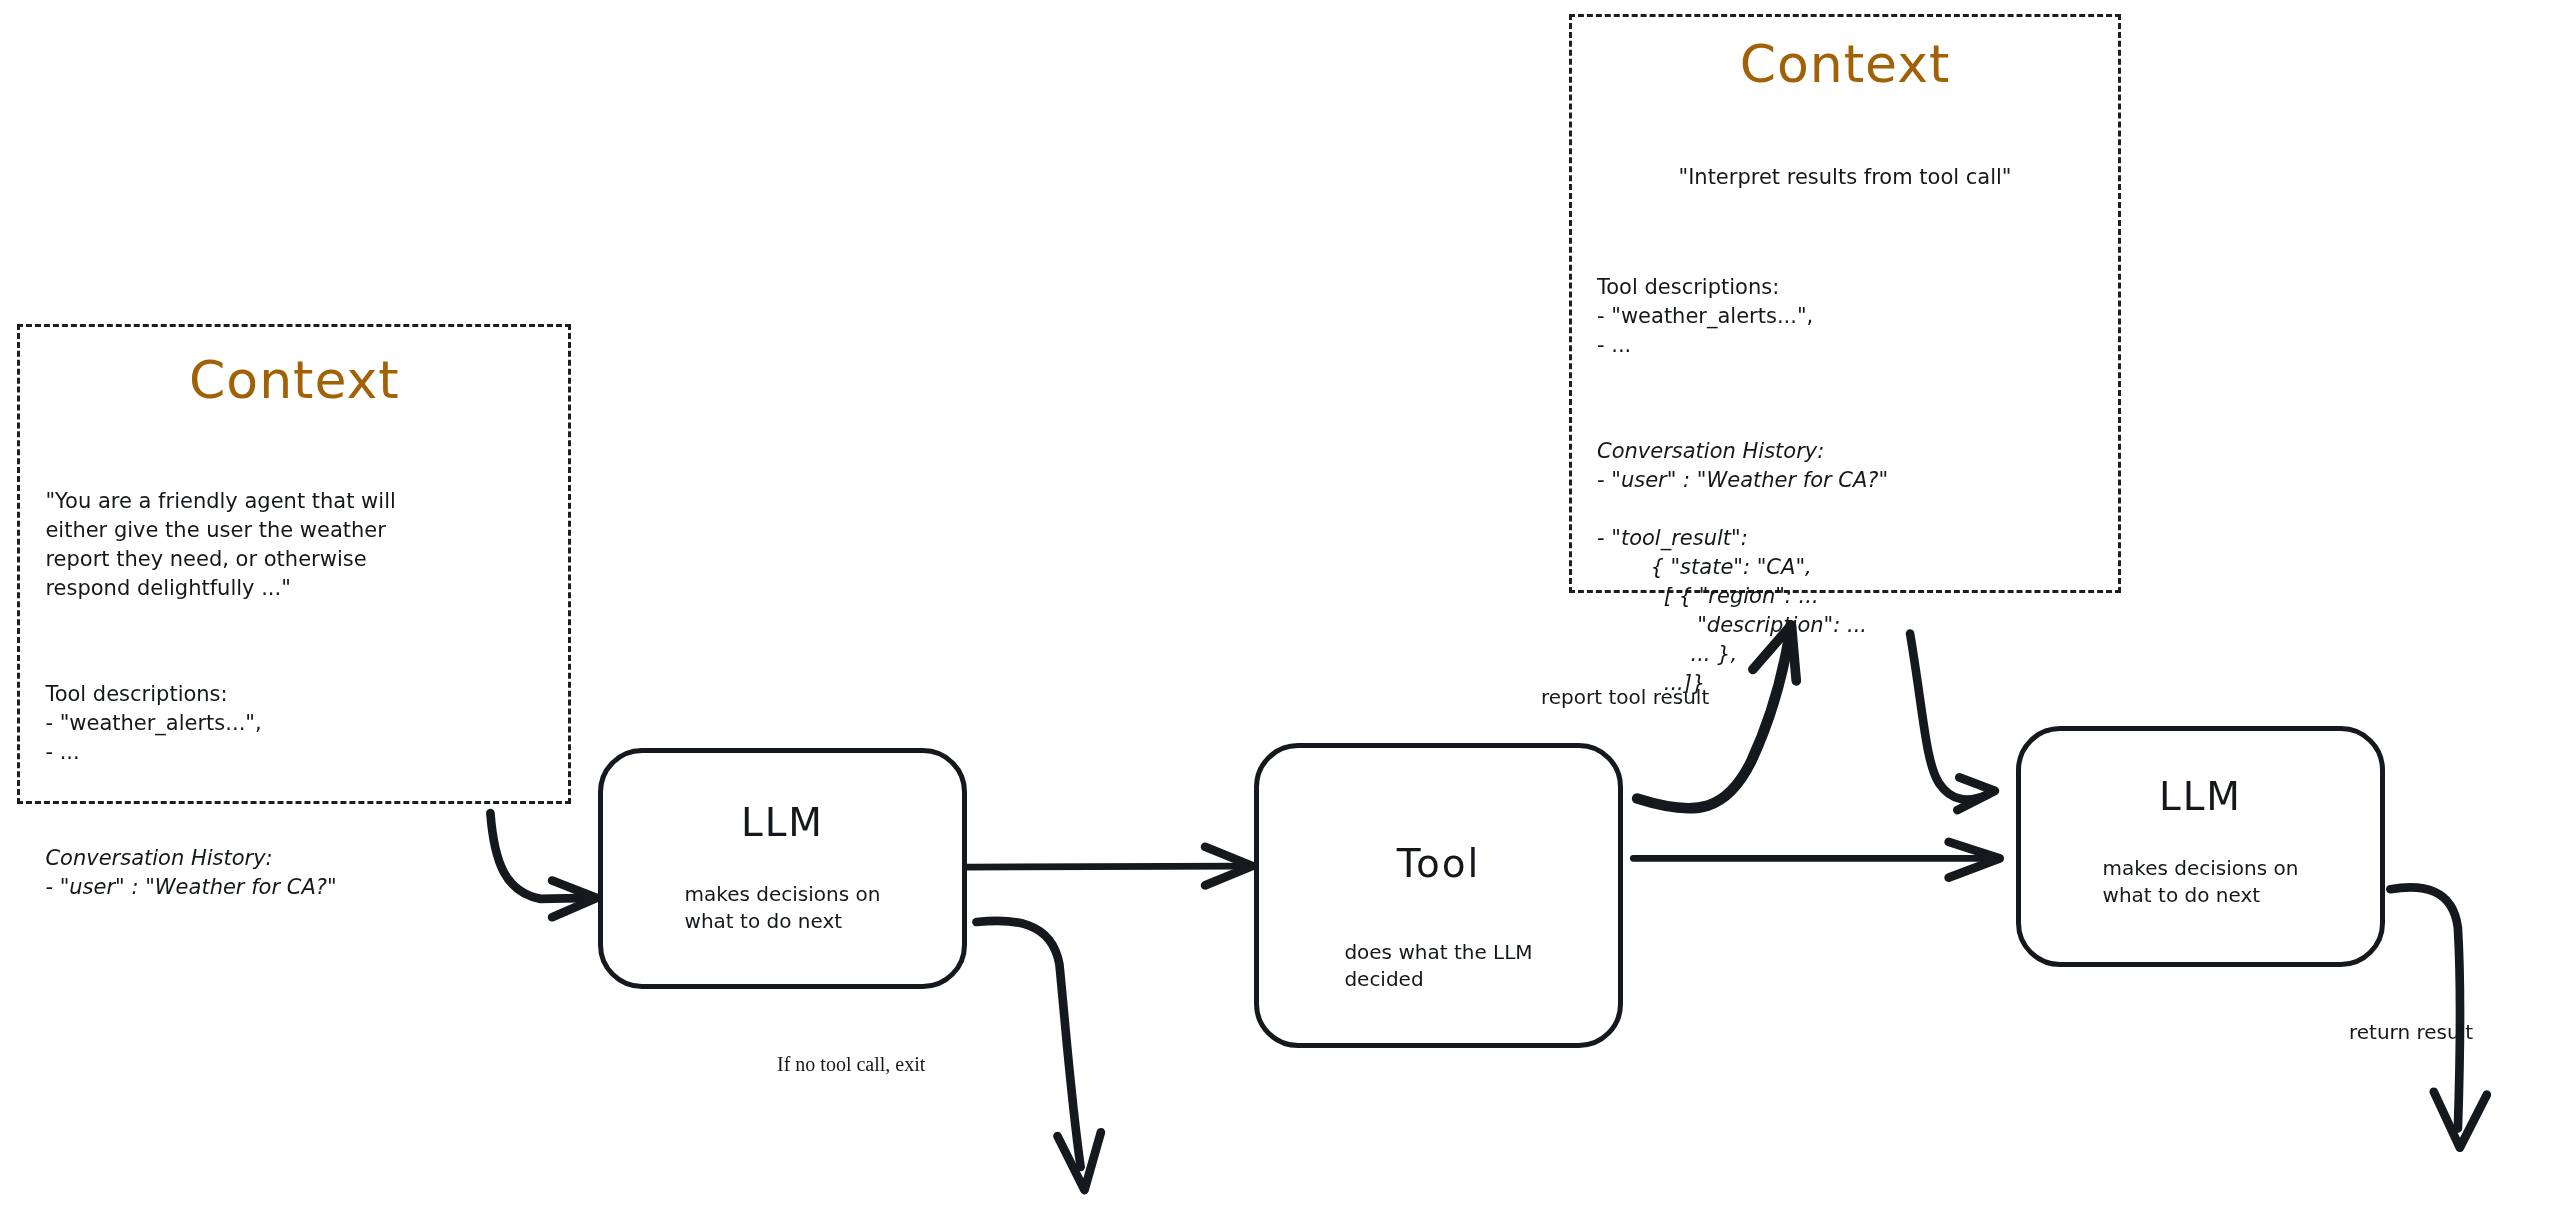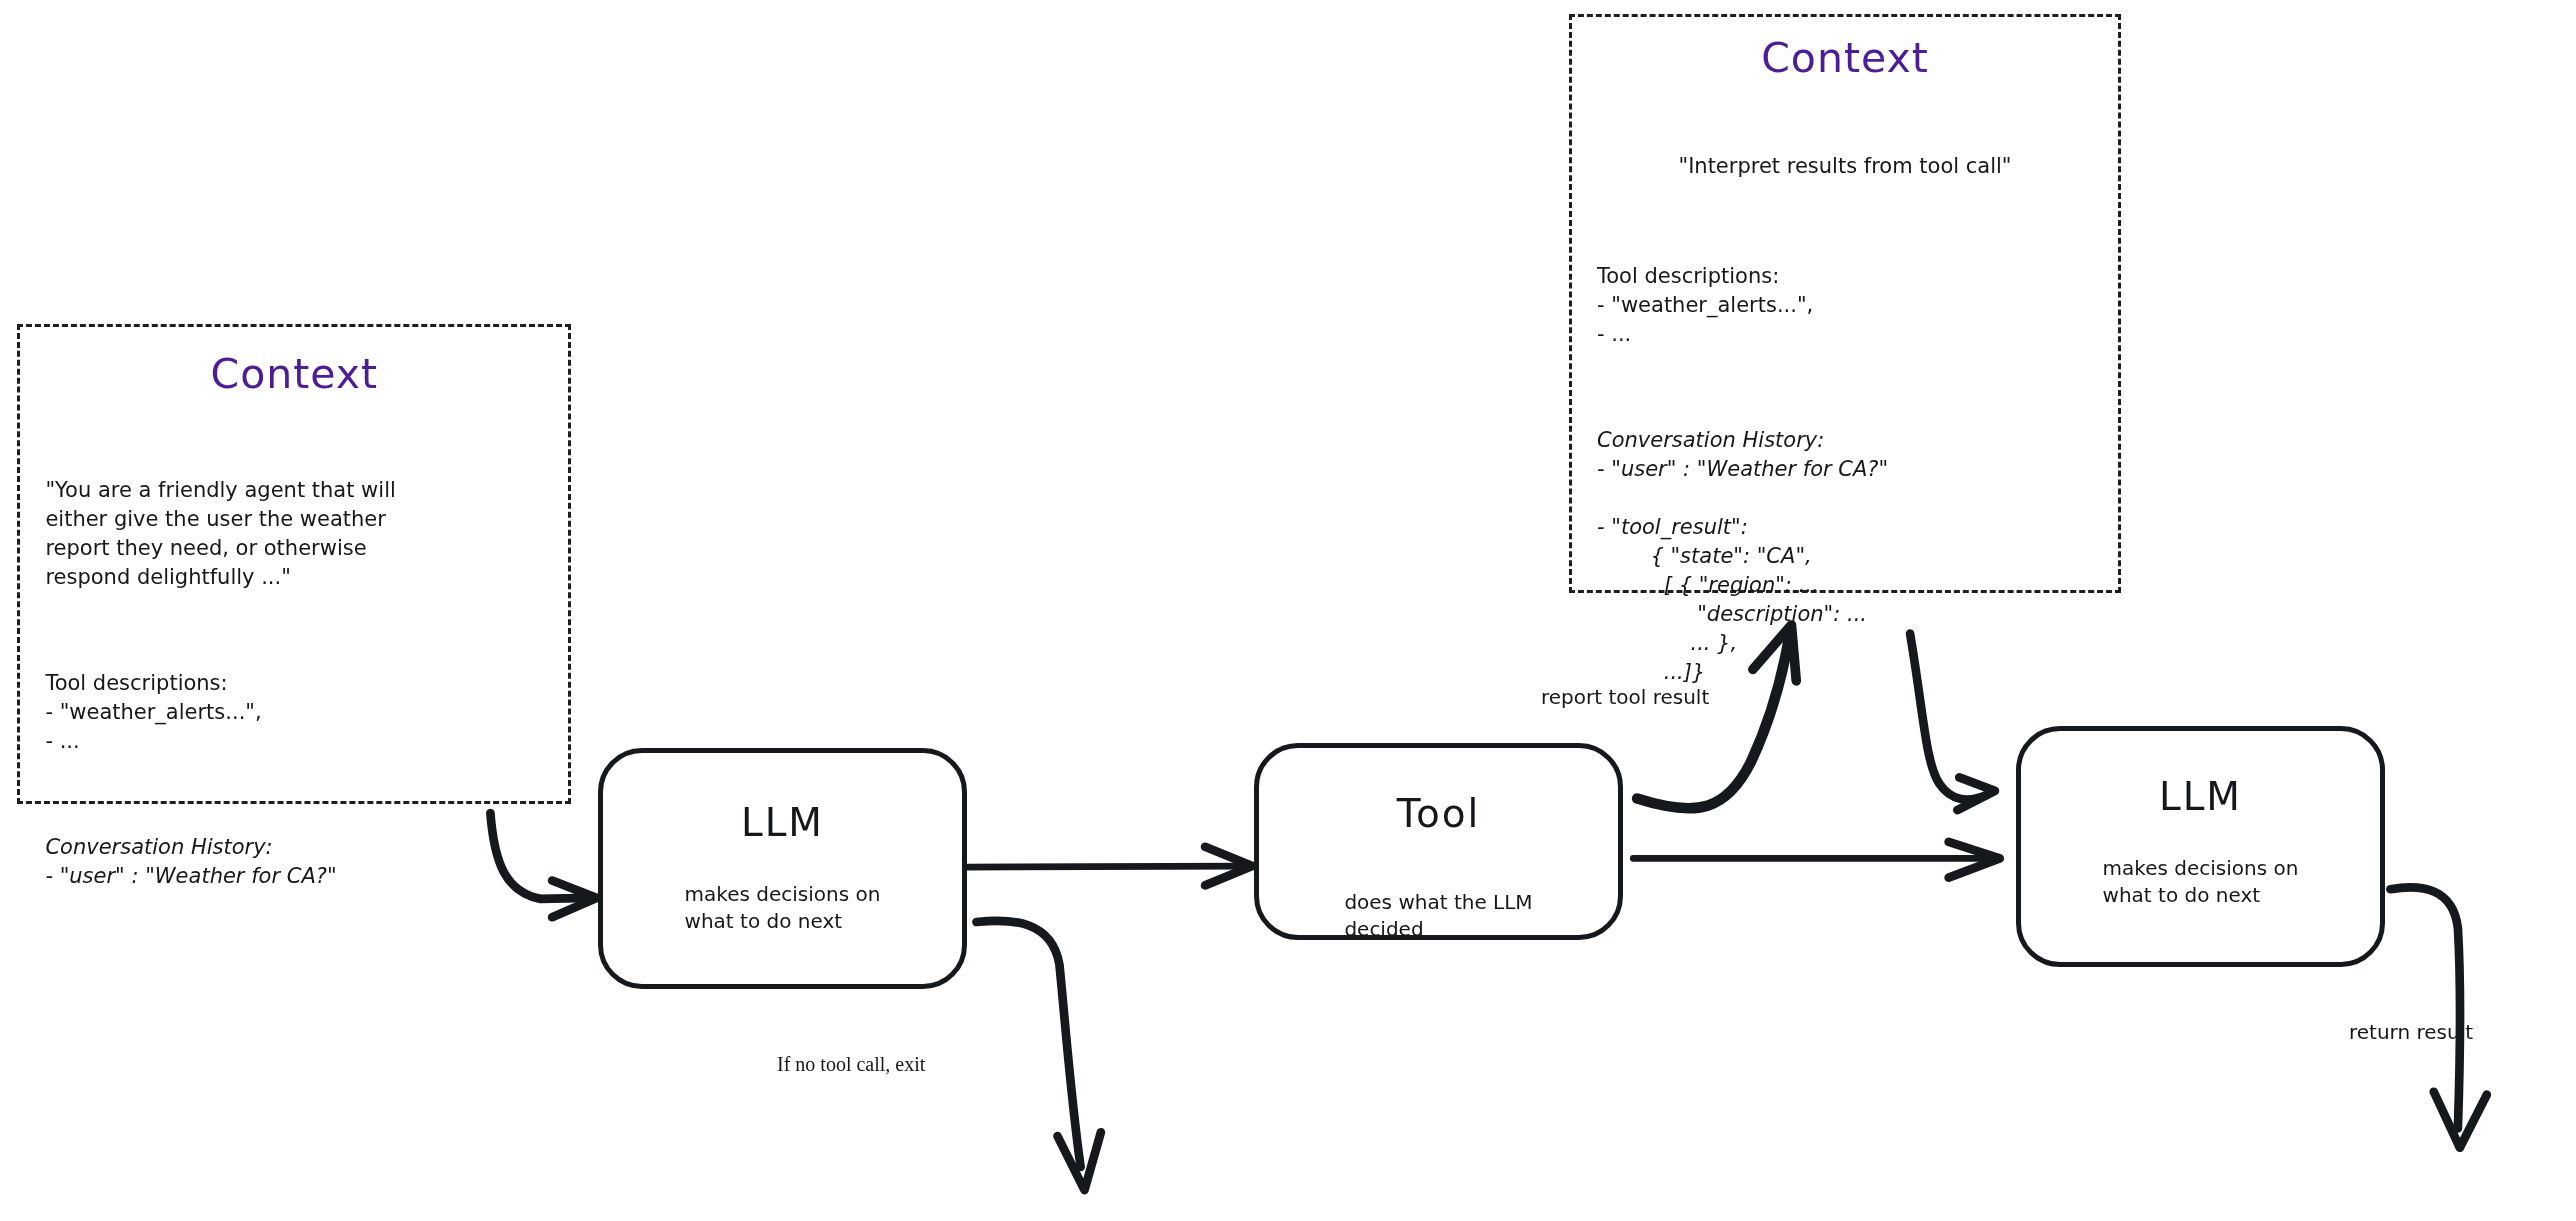--- a/index.html
+++ b/index.html
@@ -28,24 +28,24 @@
   
   .ctx-box {
     position: absolute;
     box-sizing: border-box;
     border: 3.9px dashed #1b1f23;
     background: transparent;
   }
   .ctx-title {
     text-align: center;
     font-family: "DejaVu Sans", sans-serif;
-    font-size: 41px;
+    font-size: 52px;
     font-weight: 400;
     letter-spacing: 1px;
-    color: #4c1d95;
+    color: #a16207;
     line-height: 1.0;
   }
   .ctx-body {
     font-family: "DejaVu Sans", sans-serif;
     font-size: 21px;
     line-height: 1.38;
     color: #14181c;
     white-space: pre-wrap;
   }
   .ctx-para { margin: 0 0 19.3px 0; white-space: pre-wrap; }
@@ -165,21 +165,21 @@
           ...]}</p>
     </div>
   </div>
 
   <div class="node" style="left:598px; top:748px; width:369px; height:241px;">
     <div class="node-title" style="margin-top:50px;">LLM</div>
     <div class="node-sub" style="margin-top:39px;">makes decisions on
 what to do next</div>
   </div>
 
-  <div class="node" style="left:1254px; top:743px; width:369px; height:197px;">
+  <div class="node" style="left:1254px; top:743px; width:369px; height:305px;justify-content:center;">
     <div class="node-title" style="margin-top:46px;">Tool</div>
     <div class="node-sub" style="margin-top:56px;">does what the LLM
 decided</div>
   </div>
 
   <div class="node" style="left:2016px; top:726px; width:369px; height:241px;">
     <div class="node-title" style="margin-top:46px;">LLM</div>
     <div class="node-sub" style="margin-top:39px;">makes decisions on
 what to do next</div>
   </div>

